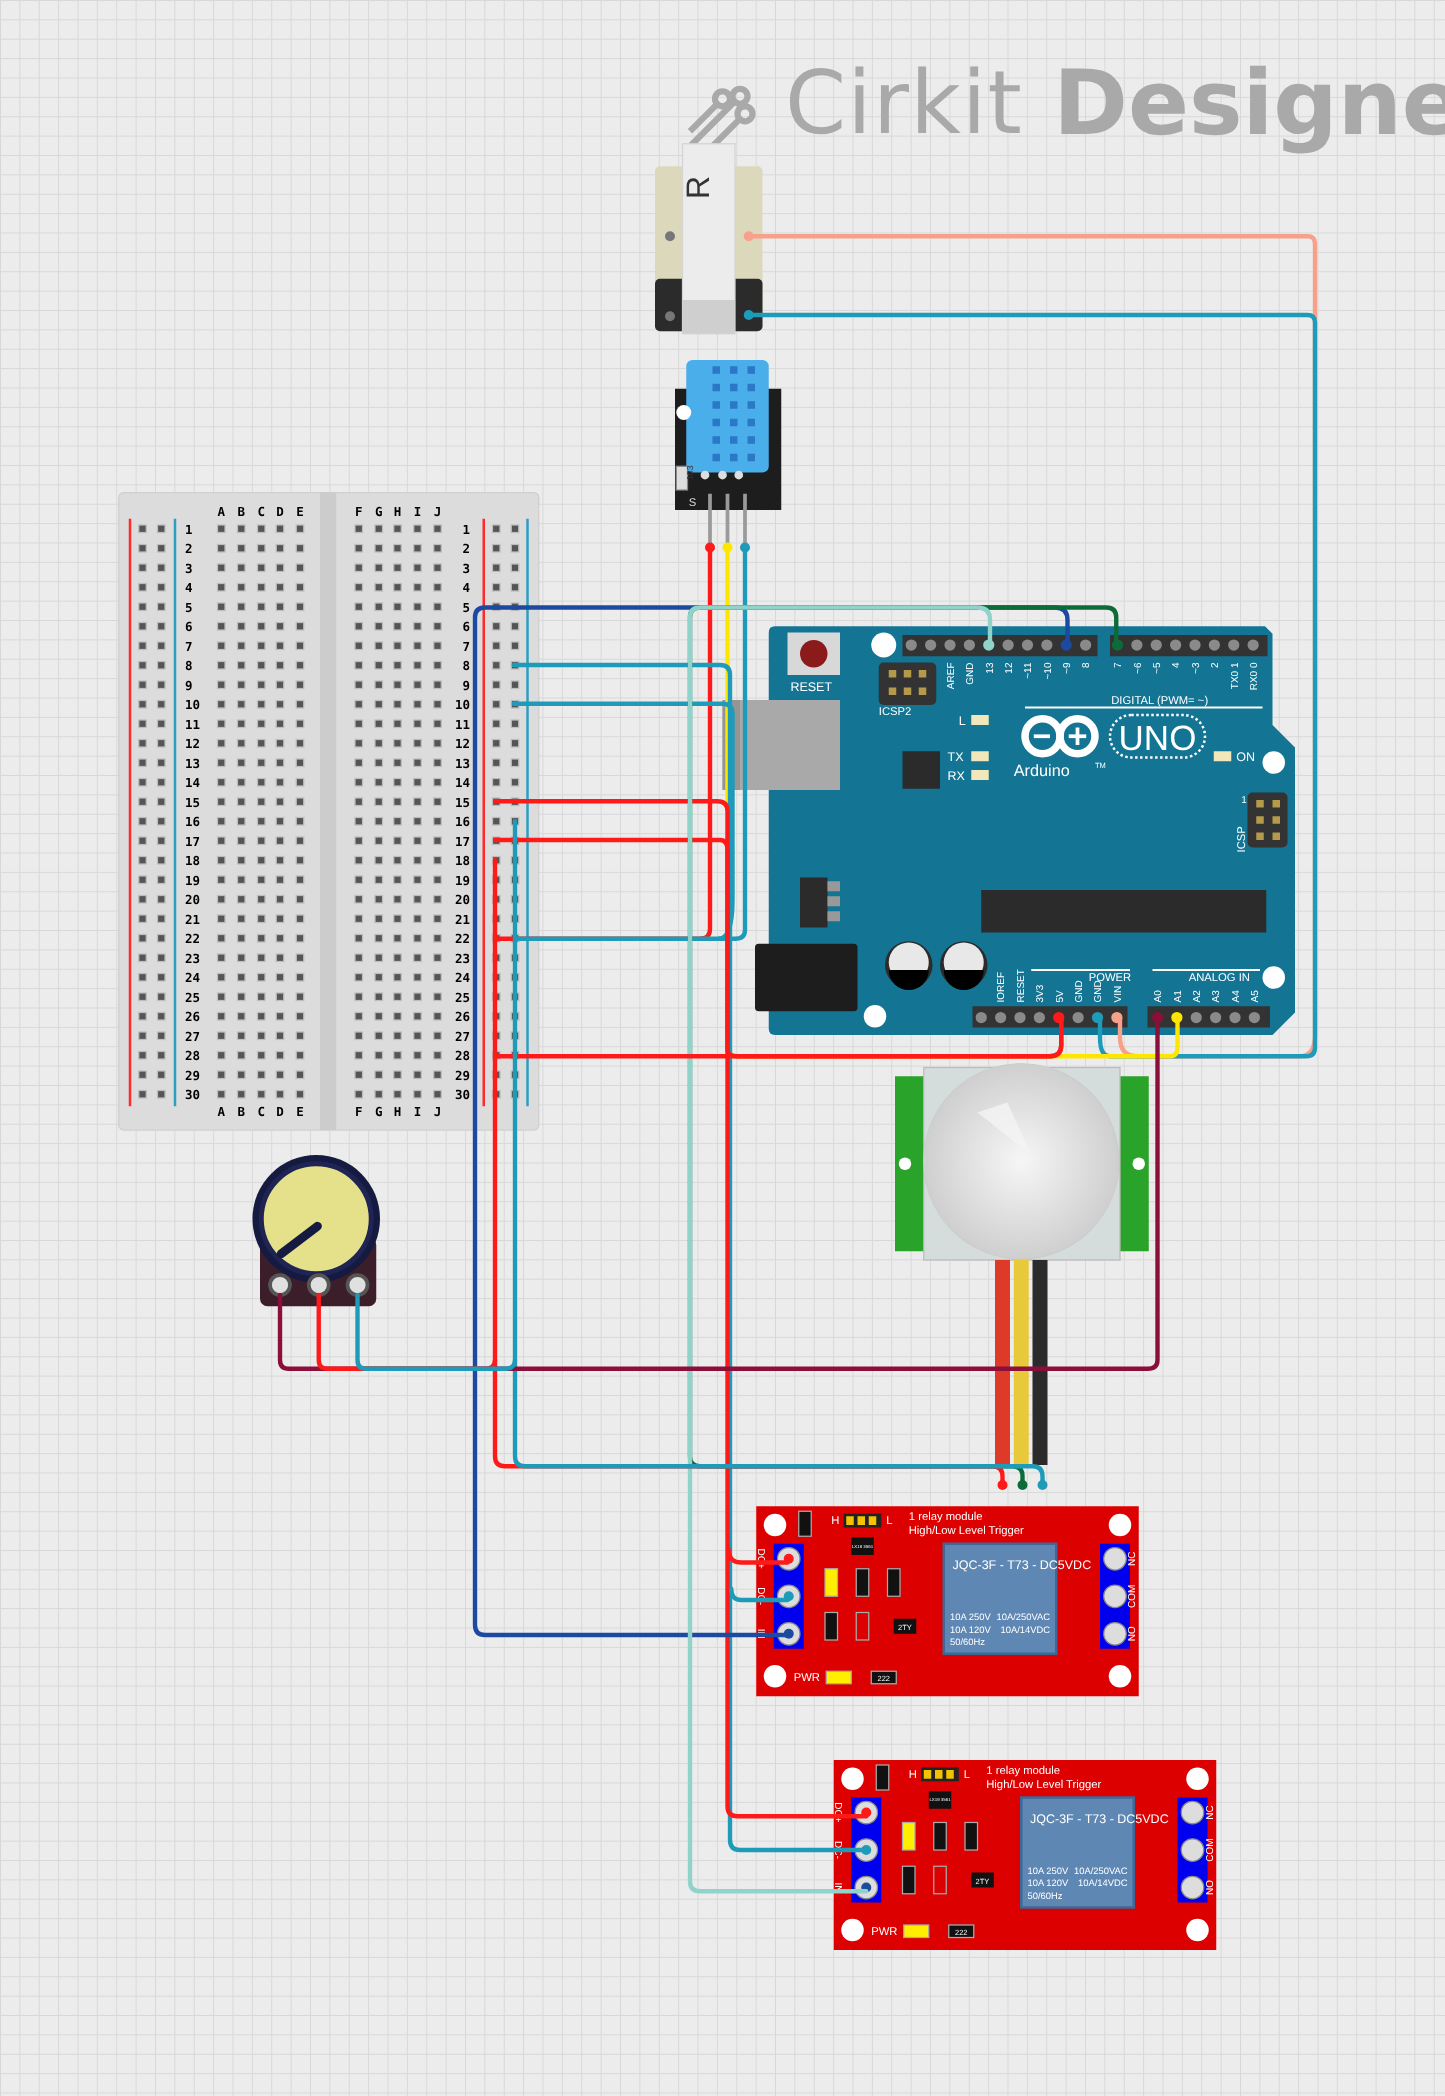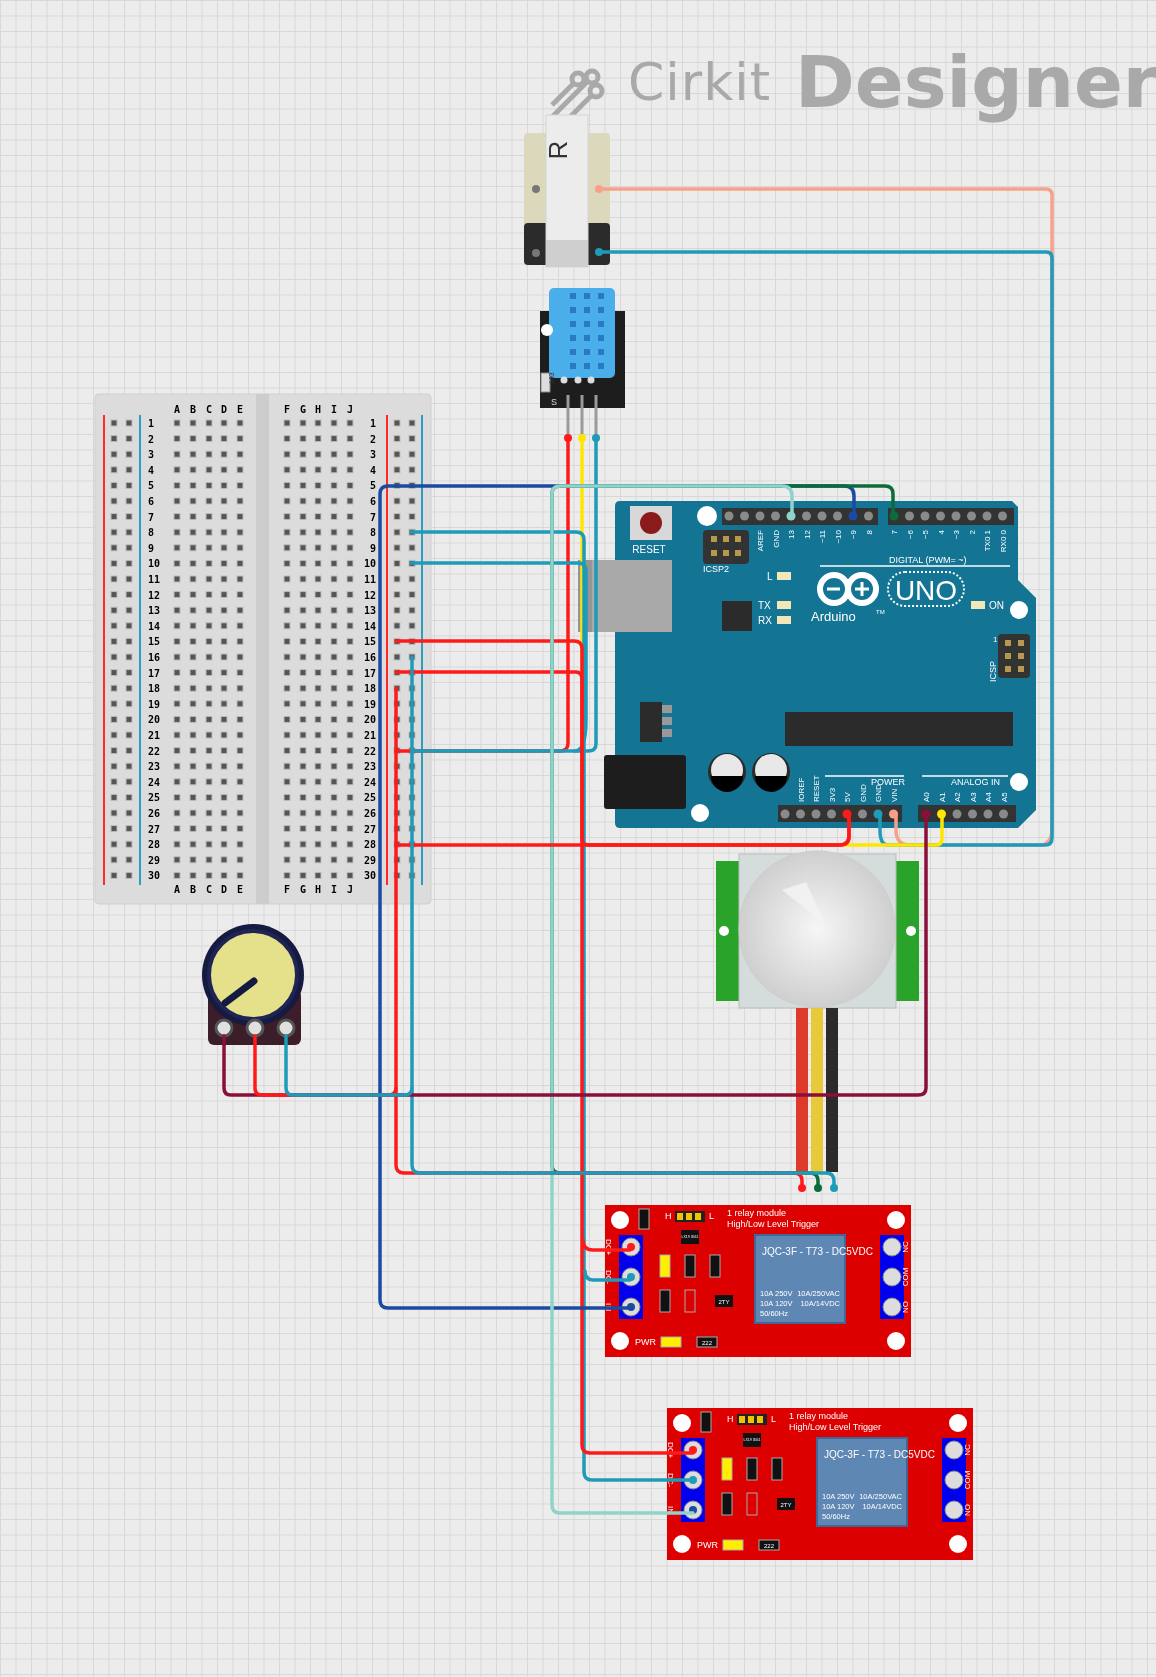--- a/index.html
+++ b/index.html
@@ -7,21 +7,21 @@
     width:1156px; height:1677px; position:relative; overflow:hidden;
     background-color:#ececec;
     background-image:
       linear-gradient(#d8d8d8 1px, transparent 1px),
       linear-gradient(90deg, #d8d8d8 1px, transparent 1px);
     background-size:15.5px 15.5px;
     font-family:"Liberation Sans", sans-serif;
   }
   .abs { position:absolute; }
   .logo { left:548px; top:40px; color:#a9a9a9; display:flex; align-items:center; gap:10px; }
-  .logo .l1 { font-family:"DejaVu Sans", sans-serif; font-size:52px; letter-spacing:1px; }
+  .logo .l1 { font-family:"DejaVu Sans", sans-serif; font-size:70px; letter-spacing:1px; }
   .logo .l2 { font-family:"DejaVu Sans", sans-serif; font-size:72px; font-weight:bold; margin-left:14px; }
   svg text { font-family:"Liberation Sans", sans-serif; }
   .mono { font-family:"DejaVu Sans Mono", monospace; }
 </style>
 </head>
 <body>
 
 <div class="abs logo">
   <svg width="70" height="70" viewBox="0 0 70 70">
     <g stroke="#a9a9a9" stroke-width="5" fill="none">

